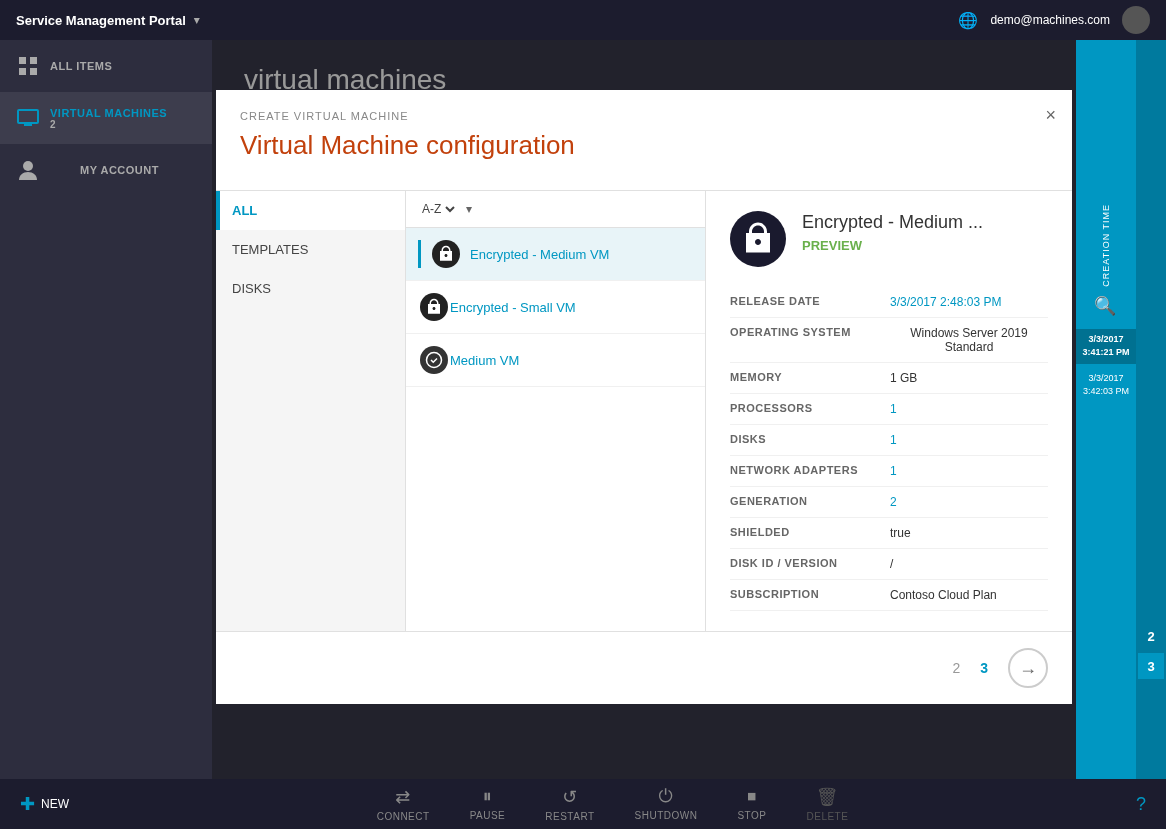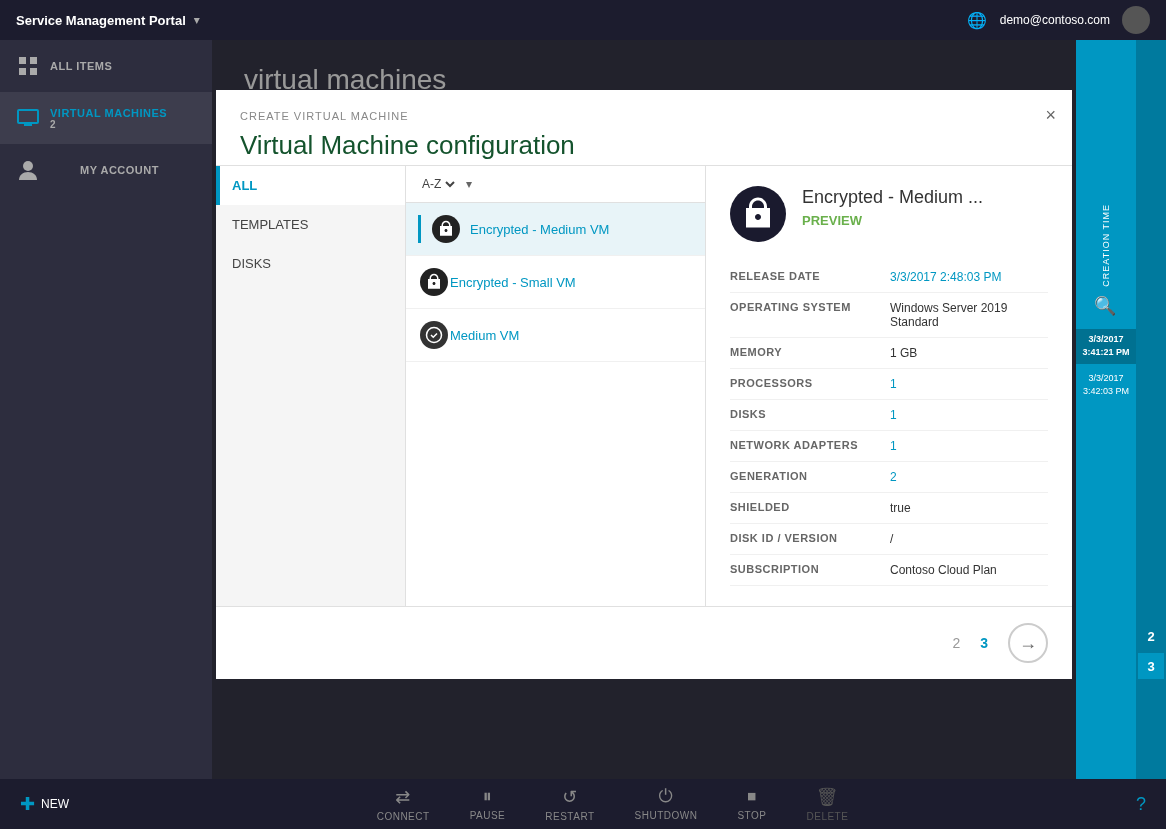--- a/index.html
+++ b/index.html
@@ -153,22 +153,22 @@
     .modal-subtitle {
       font-size: 11px;
       color: #888;
       text-transform: uppercase;
       letter-spacing: 1px;
       margin-bottom: 8px;
     }
     .modal-title {
       font-size: 26px;
       font-weight: 300;
-      color: #14532d;
-      margin-bottom: 4px;
+      color: #c2410c;
+      margin-bottom: 29px;
     }
     .modal-close {
       position: absolute;
       top: 16px; right: 16px;
       font-size: 18px;
       color: #666;
       cursor: pointer;
       background: none;
       border: none;
       line-height: 1;
@@ -295,20 +295,21 @@
       flex-shrink: 0;
       color: #666;
       font-weight: 600;
       text-transform: uppercase;
       letter-spacing: 0.5px;
       font-size: 11px;
     }
     .detail-value {
       color: #0097c2;
       font-size: 12px;
+      text-align: center;
     }
     .detail-value.plain { color: #333; }
 
     
     .modal-footer {
       padding: 16px 24px;
       display: flex;
       justify-content: flex-end;
       align-items: center;
       border-top: 1px solid #e0e0e0;
@@ -345,21 +346,21 @@
 </head>
 <body>
 
 <div class="top-bar">
   <div class="top-bar-left">
     <span class="top-bar-title">Service Management Portal</span>
     <span class="top-bar-chevron">▾</span>
   </div>
   <div class="top-bar-right">
     <span class="top-bar-globe">🌐</span>
-    <span class="top-bar-user">demo@contoso.com</span>
+    <span class="top-bar-user">demo@machines.com</span>
     <div class="top-bar-avatar"></div>
   </div>
 </div>
 
 <div class="main-layout">
 
   <div class="sidebar">
     <div class="sidebar-item">
       <div class="si-icon">
         <svg width="20" height="20" viewBox="0 0 20 20" fill="#aaa">

